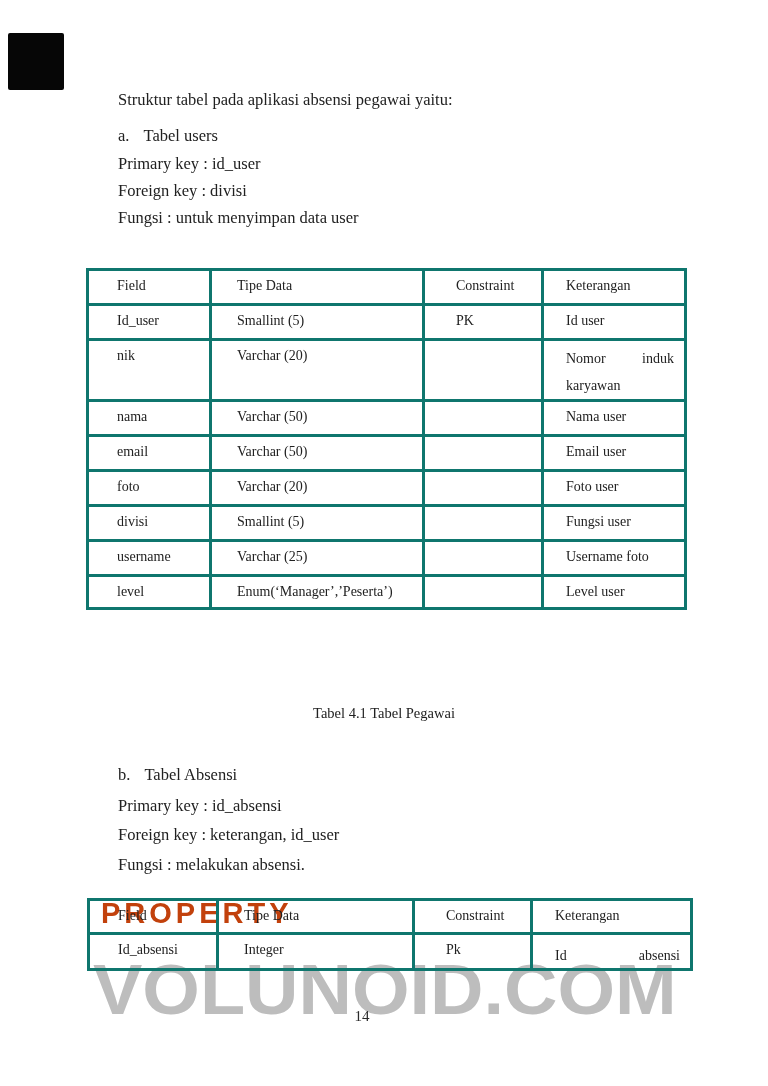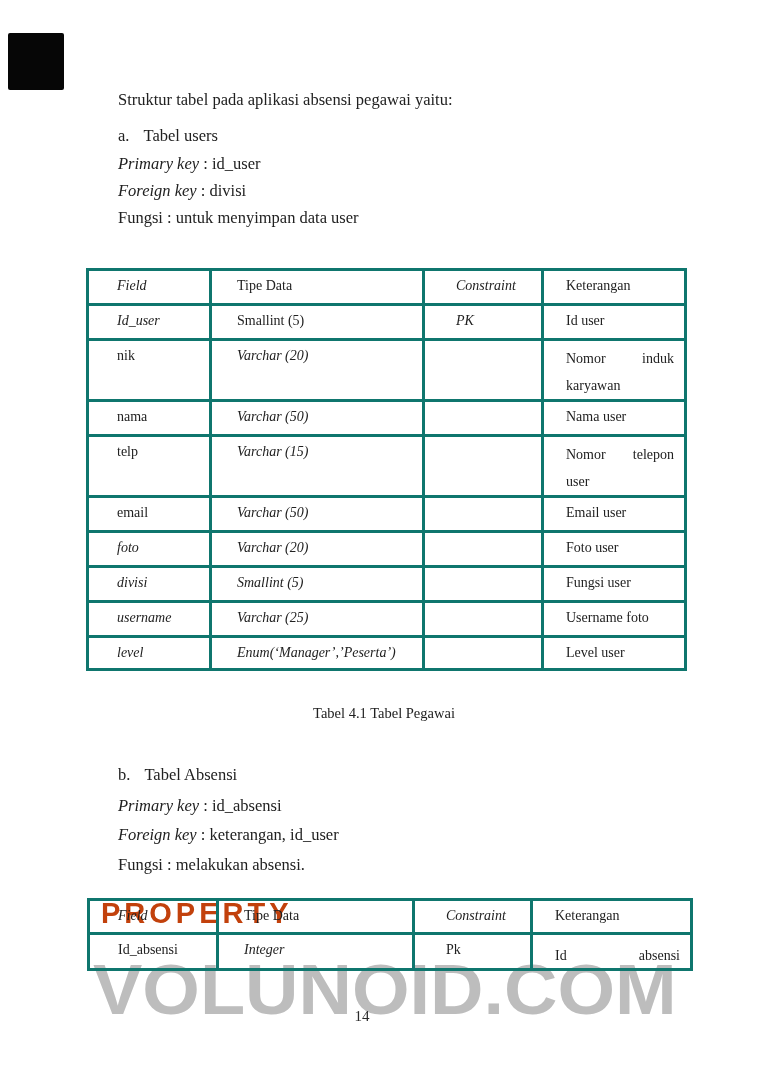--- a/index.html
+++ b/index.html
@@ -8,21 +8,21 @@
     width:768px;height:1086px;
     margin:0 auto;
     background:#ffffff;
     font-family:"Liberation Serif", serif;
     color:#212121;
     overflow:hidden;
   }
   .abs{position:absolute;}
   .black-box{left:8px;top:33px;width:56px;height:57px;background:#060606;border-radius:2px;z-index:3;}
   .line{position:absolute;left:118px;font-size:16.5px;line-height:17px;white-space:nowrap;z-index:2;}
-  .it{font-style:italic;margin-top:48px;}
+  .it{margin-top:48px;}
   .tab-gap{margin-left:14px;}
   
   table{border-collapse:collapse;table-layout:fixed;background:transparent;z-index:2;}
   .t1{position:absolute;left:86px;top:268px;width:598px;}
   .t2{position:absolute;left:87px;top:898px;width:603px;}
   .t1,.t2{border:2px solid #2e2e2e;}
   td{
     border:3px solid #0f766e;
     vertical-align:top;
     padding:4px 6px 0 0;
@@ -94,32 +94,20 @@
             </div>
         <div>karyawan</div>
       </td>
     </tr>
     <tr style="height:35px">
       <td class="c1">nama</td>
       <td class="c2 it">Varchar (50)</td>
       <td class="c3"></td>
       <td class="c4">Nama user</td>
     </tr>
-    <tr style="height:58px">
-      <td class="c1">telp</td>
-      <td class="c2 it">Varchar (15)</td>
-      <td class="c3"></td>
-      <td class="c4 two-line">
-        <div class="jline">
-              <span>Nomor</span>
-              <span>telepon</span>
-            </div>
-        <div>user</div>
-      </td>
-    </tr>
     <tr style="height:35px">
       <td class="c1">email</td>
       <td class="c2 it">Varchar (50)</td>
       <td class="c3"></td>
       <td class="c4">Email user</td>
     </tr>
     <tr style="height:35px">
       <td class="c1 it">foto</td>
       <td class="c2 it">Varchar (20)</td>
       <td class="c3"></td>

